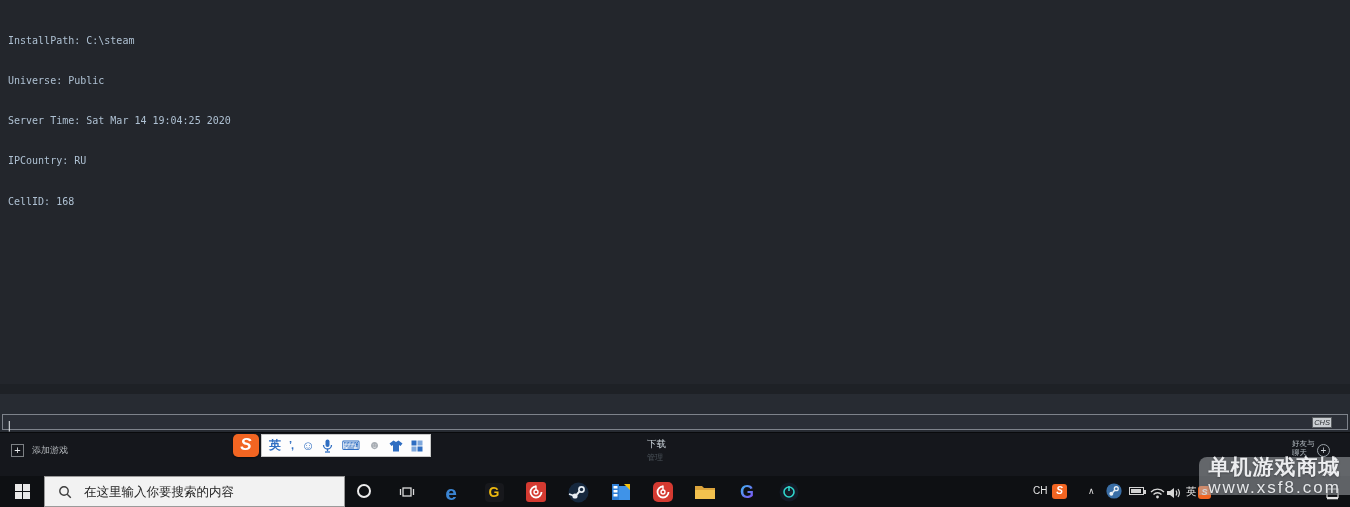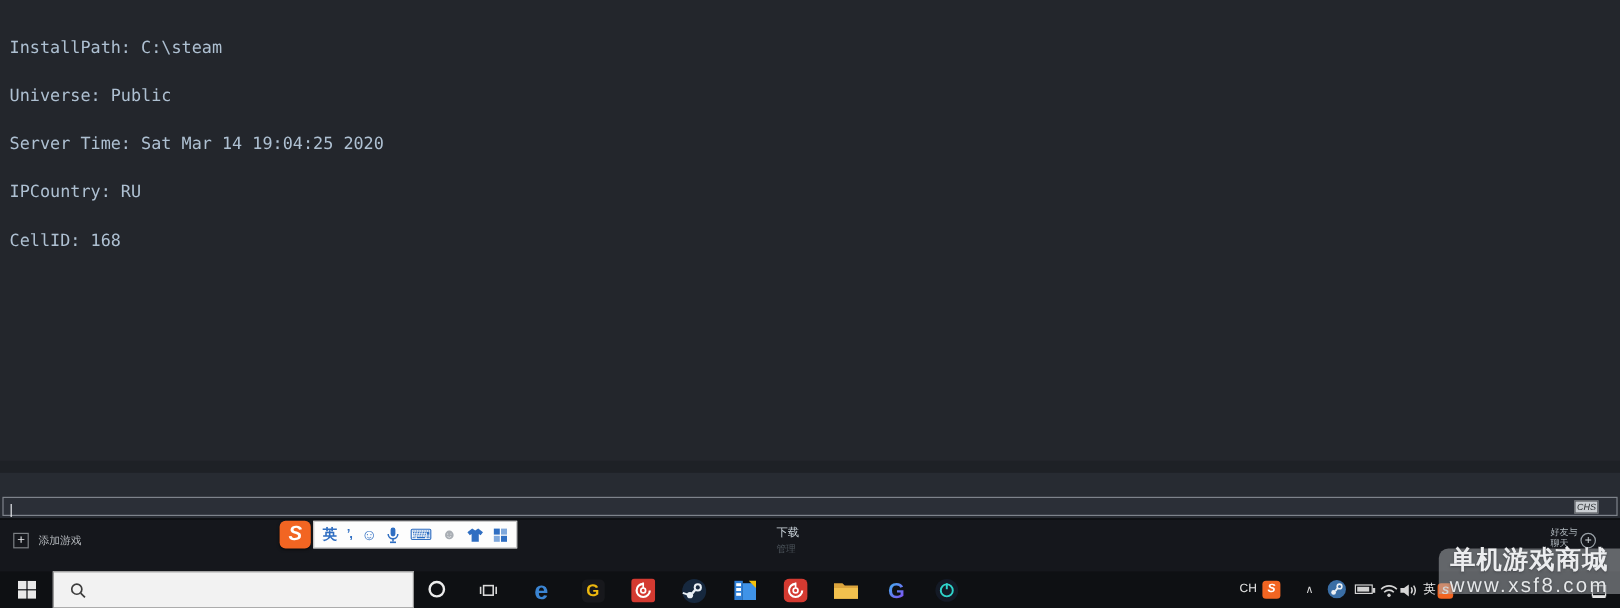--- a/index.html
+++ b/index.html
@@ -1,21 +1,21 @@
 <!DOCTYPE html>
 <html><head>
 <meta charset="utf-8">
 <style>
   * { margin:0; padding:0; box-sizing:border-box; }
   html,body { width:1350px; height:507px; overflow:hidden; }
   body { position:relative; background:#23262c; font-family:"Liberation Sans", sans-serif; }
 
   
   .console-output { position:absolute; left:8px; top:7px;
-    font-family:"DejaVu Sans Mono", monospace; font-size:14px; line-height:13.4px;
+    font-family:"DejaVu Sans Mono", monospace; font-size:10px; line-height:13.4px;
     color:#aec0d2; white-space:pre; }
   .scroll-arrow { position:absolute; left:1332px; top:384px; color:#8f959c; font-size:8px; line-height:8px; cursor:default; }
   .console-lower-strip { position:absolute; left:0; right:0; top:384px; height:10px; background:#1e2126; }
   .console-input-panel { position:absolute; left:0; right:0; top:394px; height:38px; background:#272b32; }
   .console-input { position:absolute; left:2px; right:2px; top:414px; height:16px;
     background:#2b2f37; border:1px solid #7e838b; }
   .console-caret { margin-left:3px; color:#e6e9ec; font-family:"DejaVu Sans Mono", monospace; font-size:11px; line-height:14px; }
   .ime-badge { position:absolute; right:18px; top:417px; background:#caced2; color:#2b2e31;
     font-style:italic; font-size:7.5px; line-height:9px; padding:0 1px; border:1px solid #595d61; z-index:3; }
 
@@ -155,20 +155,21 @@
     <rect y="8" width="7" height="7" fill="#e9e9e9"></rect>
       <rect x="8" y="8" width="7" height="7" fill="#e9e9e9"></rect>
   </svg>
 </div>
 
 <div class="search-box">
   <svg width="14" height="14" viewBox="0 0 14 14">
     <circle cx="6" cy="6" r="4.2" fill="none" stroke="#3c3c3c" stroke-width="1.4"></circle>
     <line x1="9.2" y1="9.2" x2="12.8" y2="12.8" stroke="#3c3c3c" stroke-width="1.4"></line>
   </svg>
+  <input type="text" placeholder="在这里输入你要搜索的内容" style="">
 </div>
 
 <div class="cortana-ring"></div>
 
 <div class="tb-icon" style="left:396px;">
   <svg width="16" height="14" viewBox="0 0 16 14">
     <rect x="4" y="3" width="8" height="8" fill="none" stroke="#dcdcdc" stroke-width="1.3"></rect>
     <line x1="1.5" y1="4" x2="1.5" y2="10" stroke="#dcdcdc" stroke-width="1.3"></line>
     <line x1="14.5" y1="4" x2="14.5" y2="10" stroke="#dcdcdc" stroke-width="1.3"></line>
   </svg>

